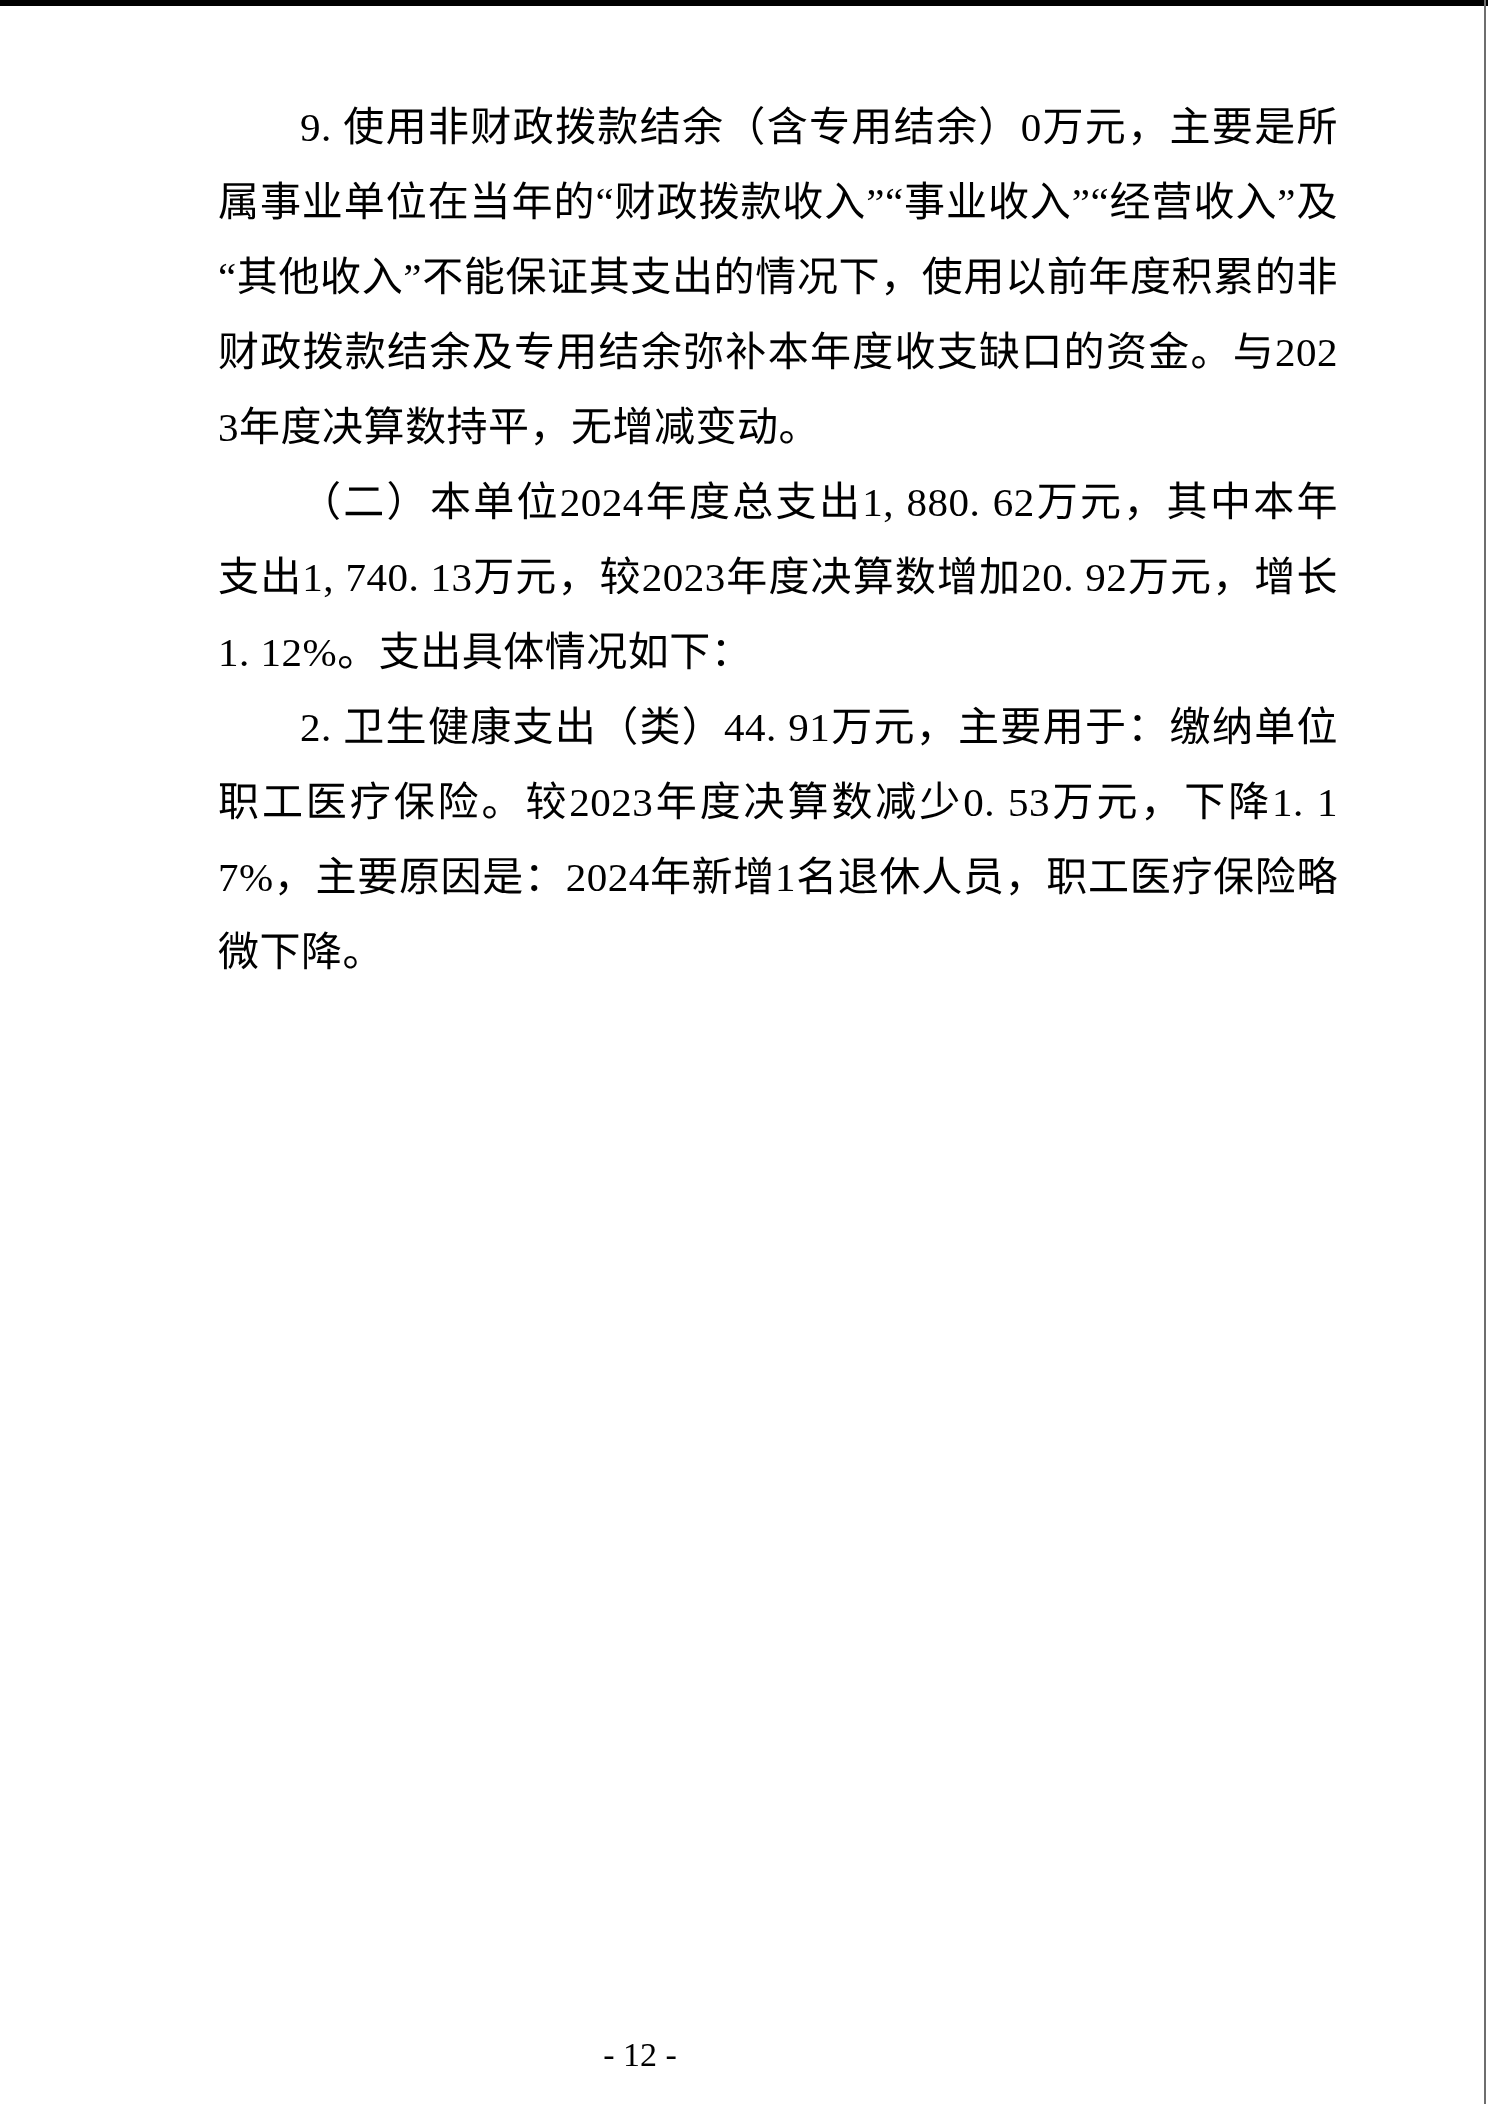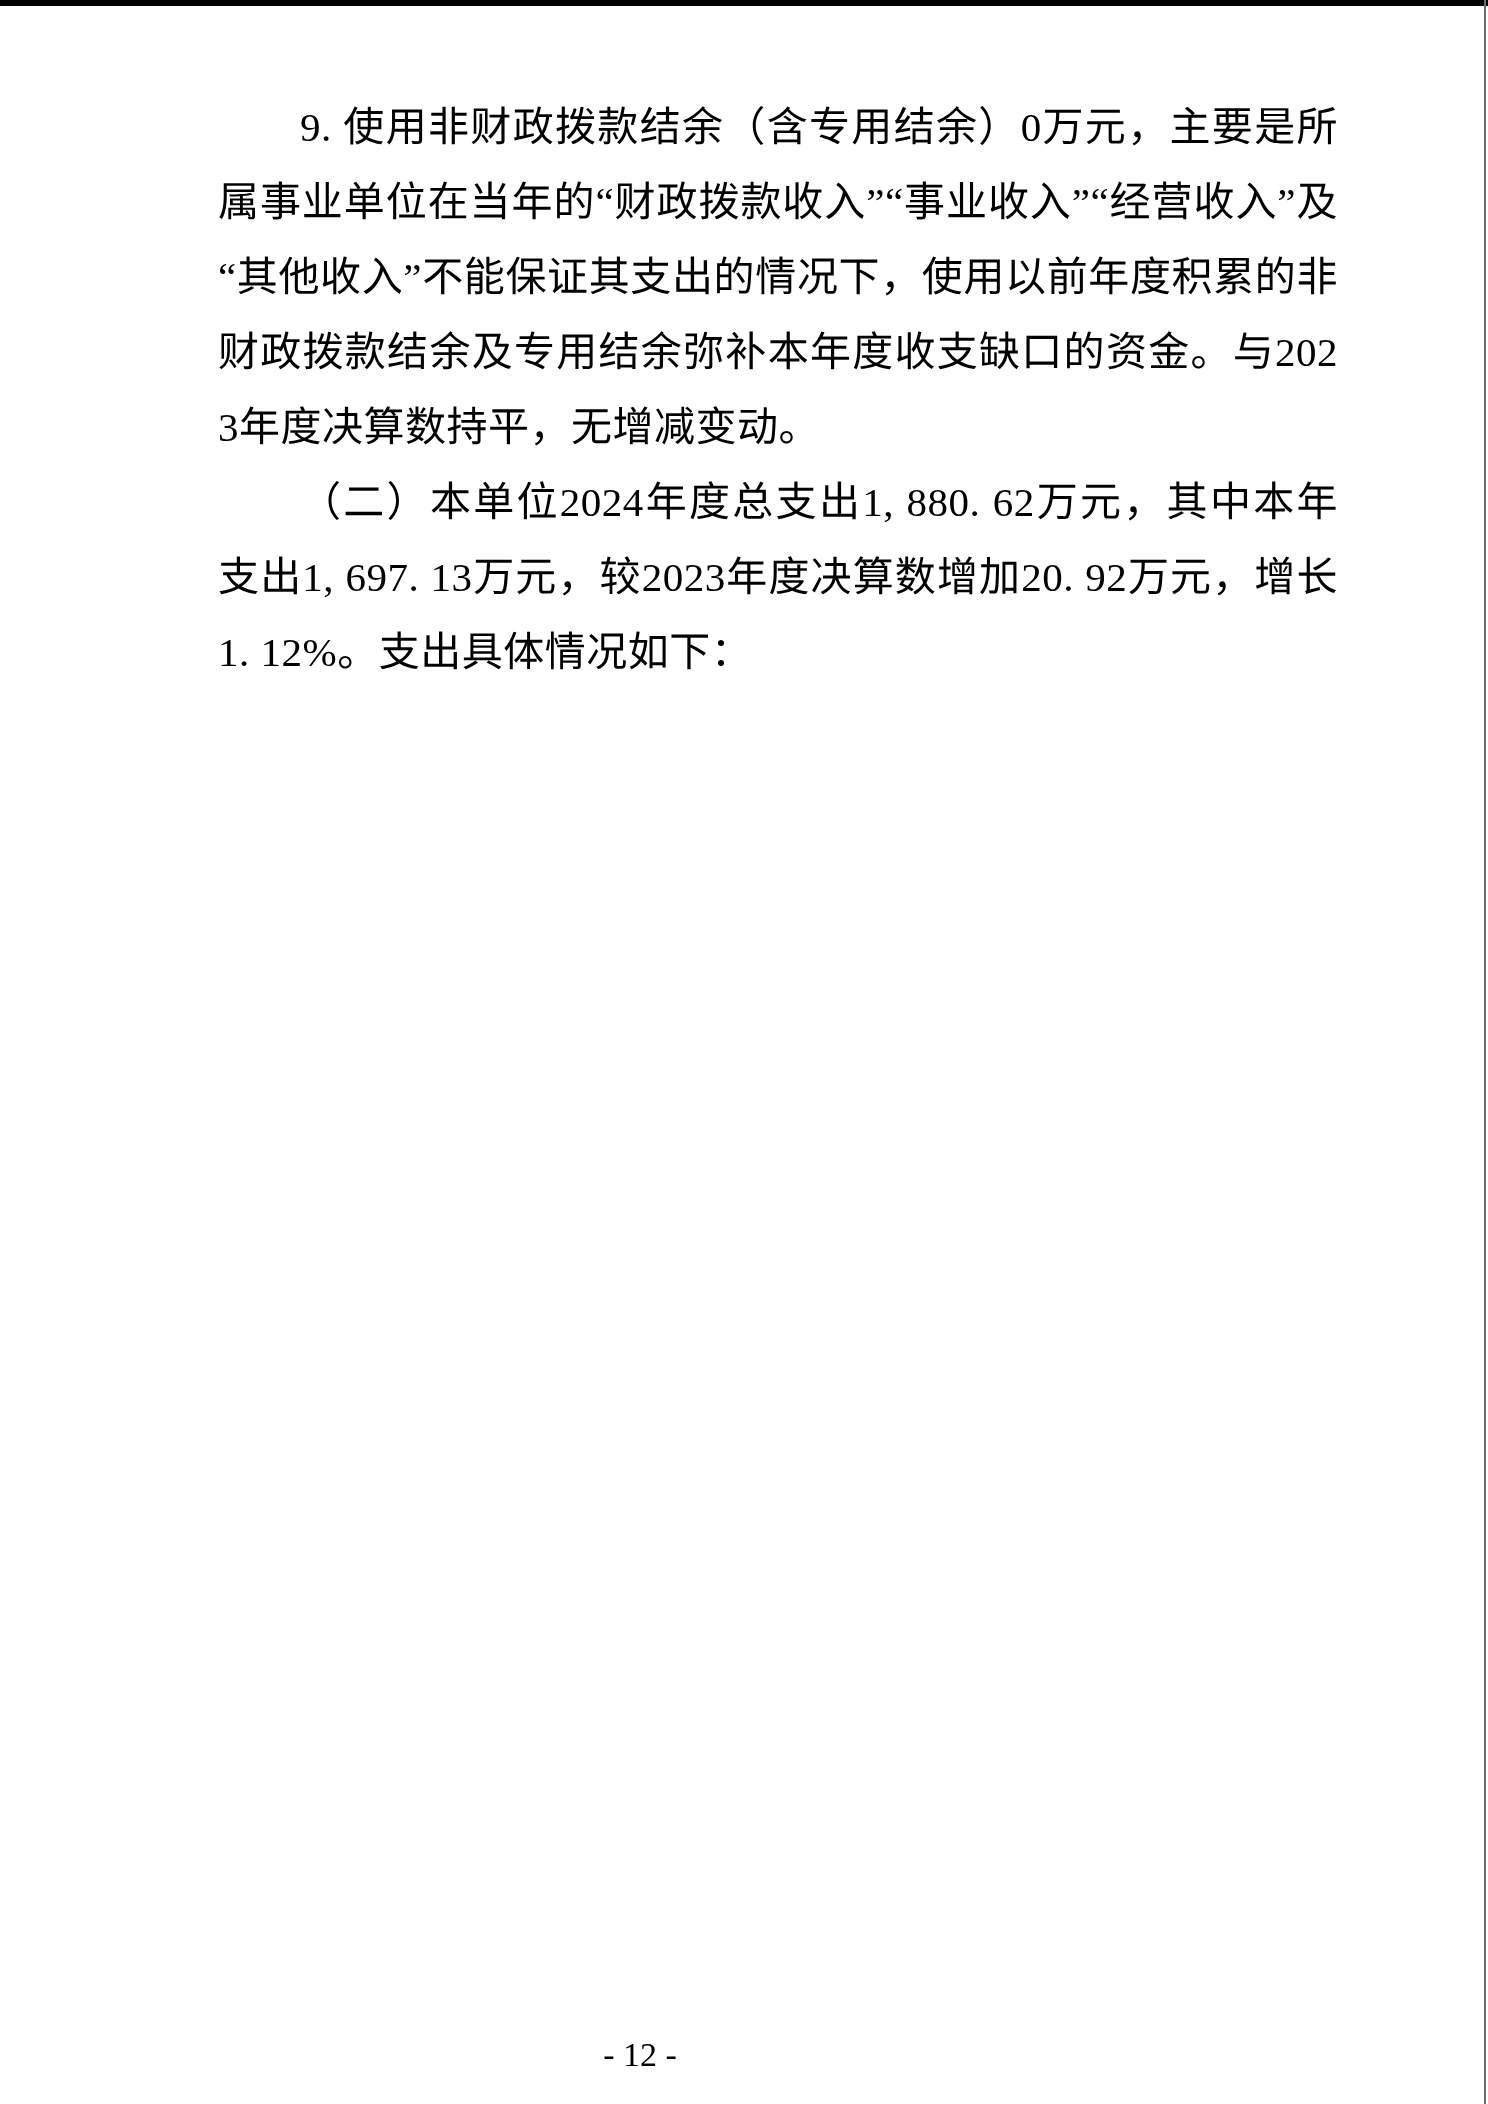--- a/index.html
+++ b/index.html
@@ -59,18 +59,19 @@
   }
 </style>
 </head>
 <body>
 
 <div class="top-bar"></div>
 <div class="right-line"></div>
 
 <main class="content">
   <p class="para">9. 使用非财政拨款结余（含专用结余）0万元，主要是所属事业单位在当年的“财政拨款收入”“事业收入”“经营收入”及“其他收入”不能保证其支出的情况下，使用以前年度积累的非财政拨款结余及专用结余弥补本年度收支缺口的资金。与2023年度决算数持平，无增减变动。</p>
-  <p class="para">（二）本单位2024年度总支出1, 880. 62万元，其中本年支出1, 697. 13万元，较2023年度决算数增加20. 92万元，增长1. 12%。支出具体情况如下：</p>
+  <p class="para">（二）本单位2024年度总支出1, 880. 62万元，其中本年支出1, 740. 13万元，较2023年度决算数增加20. 92万元，增长1. 12%。支出具体情况如下：</p>
+  <p class="para">2. 卫生健康支出（类）44. 91万元，主要用于：缴纳单位职工医疗保险。较2023年度决算数减少0. 53万元，下降1. 17%，主要原因是：2024年新增1名退休人员，职工医疗保险略微下降。</p>
 </main>
 
 <footer class="page-footer">
   <span>- 12 -</span>
 </footer>
 
 </body></html>

